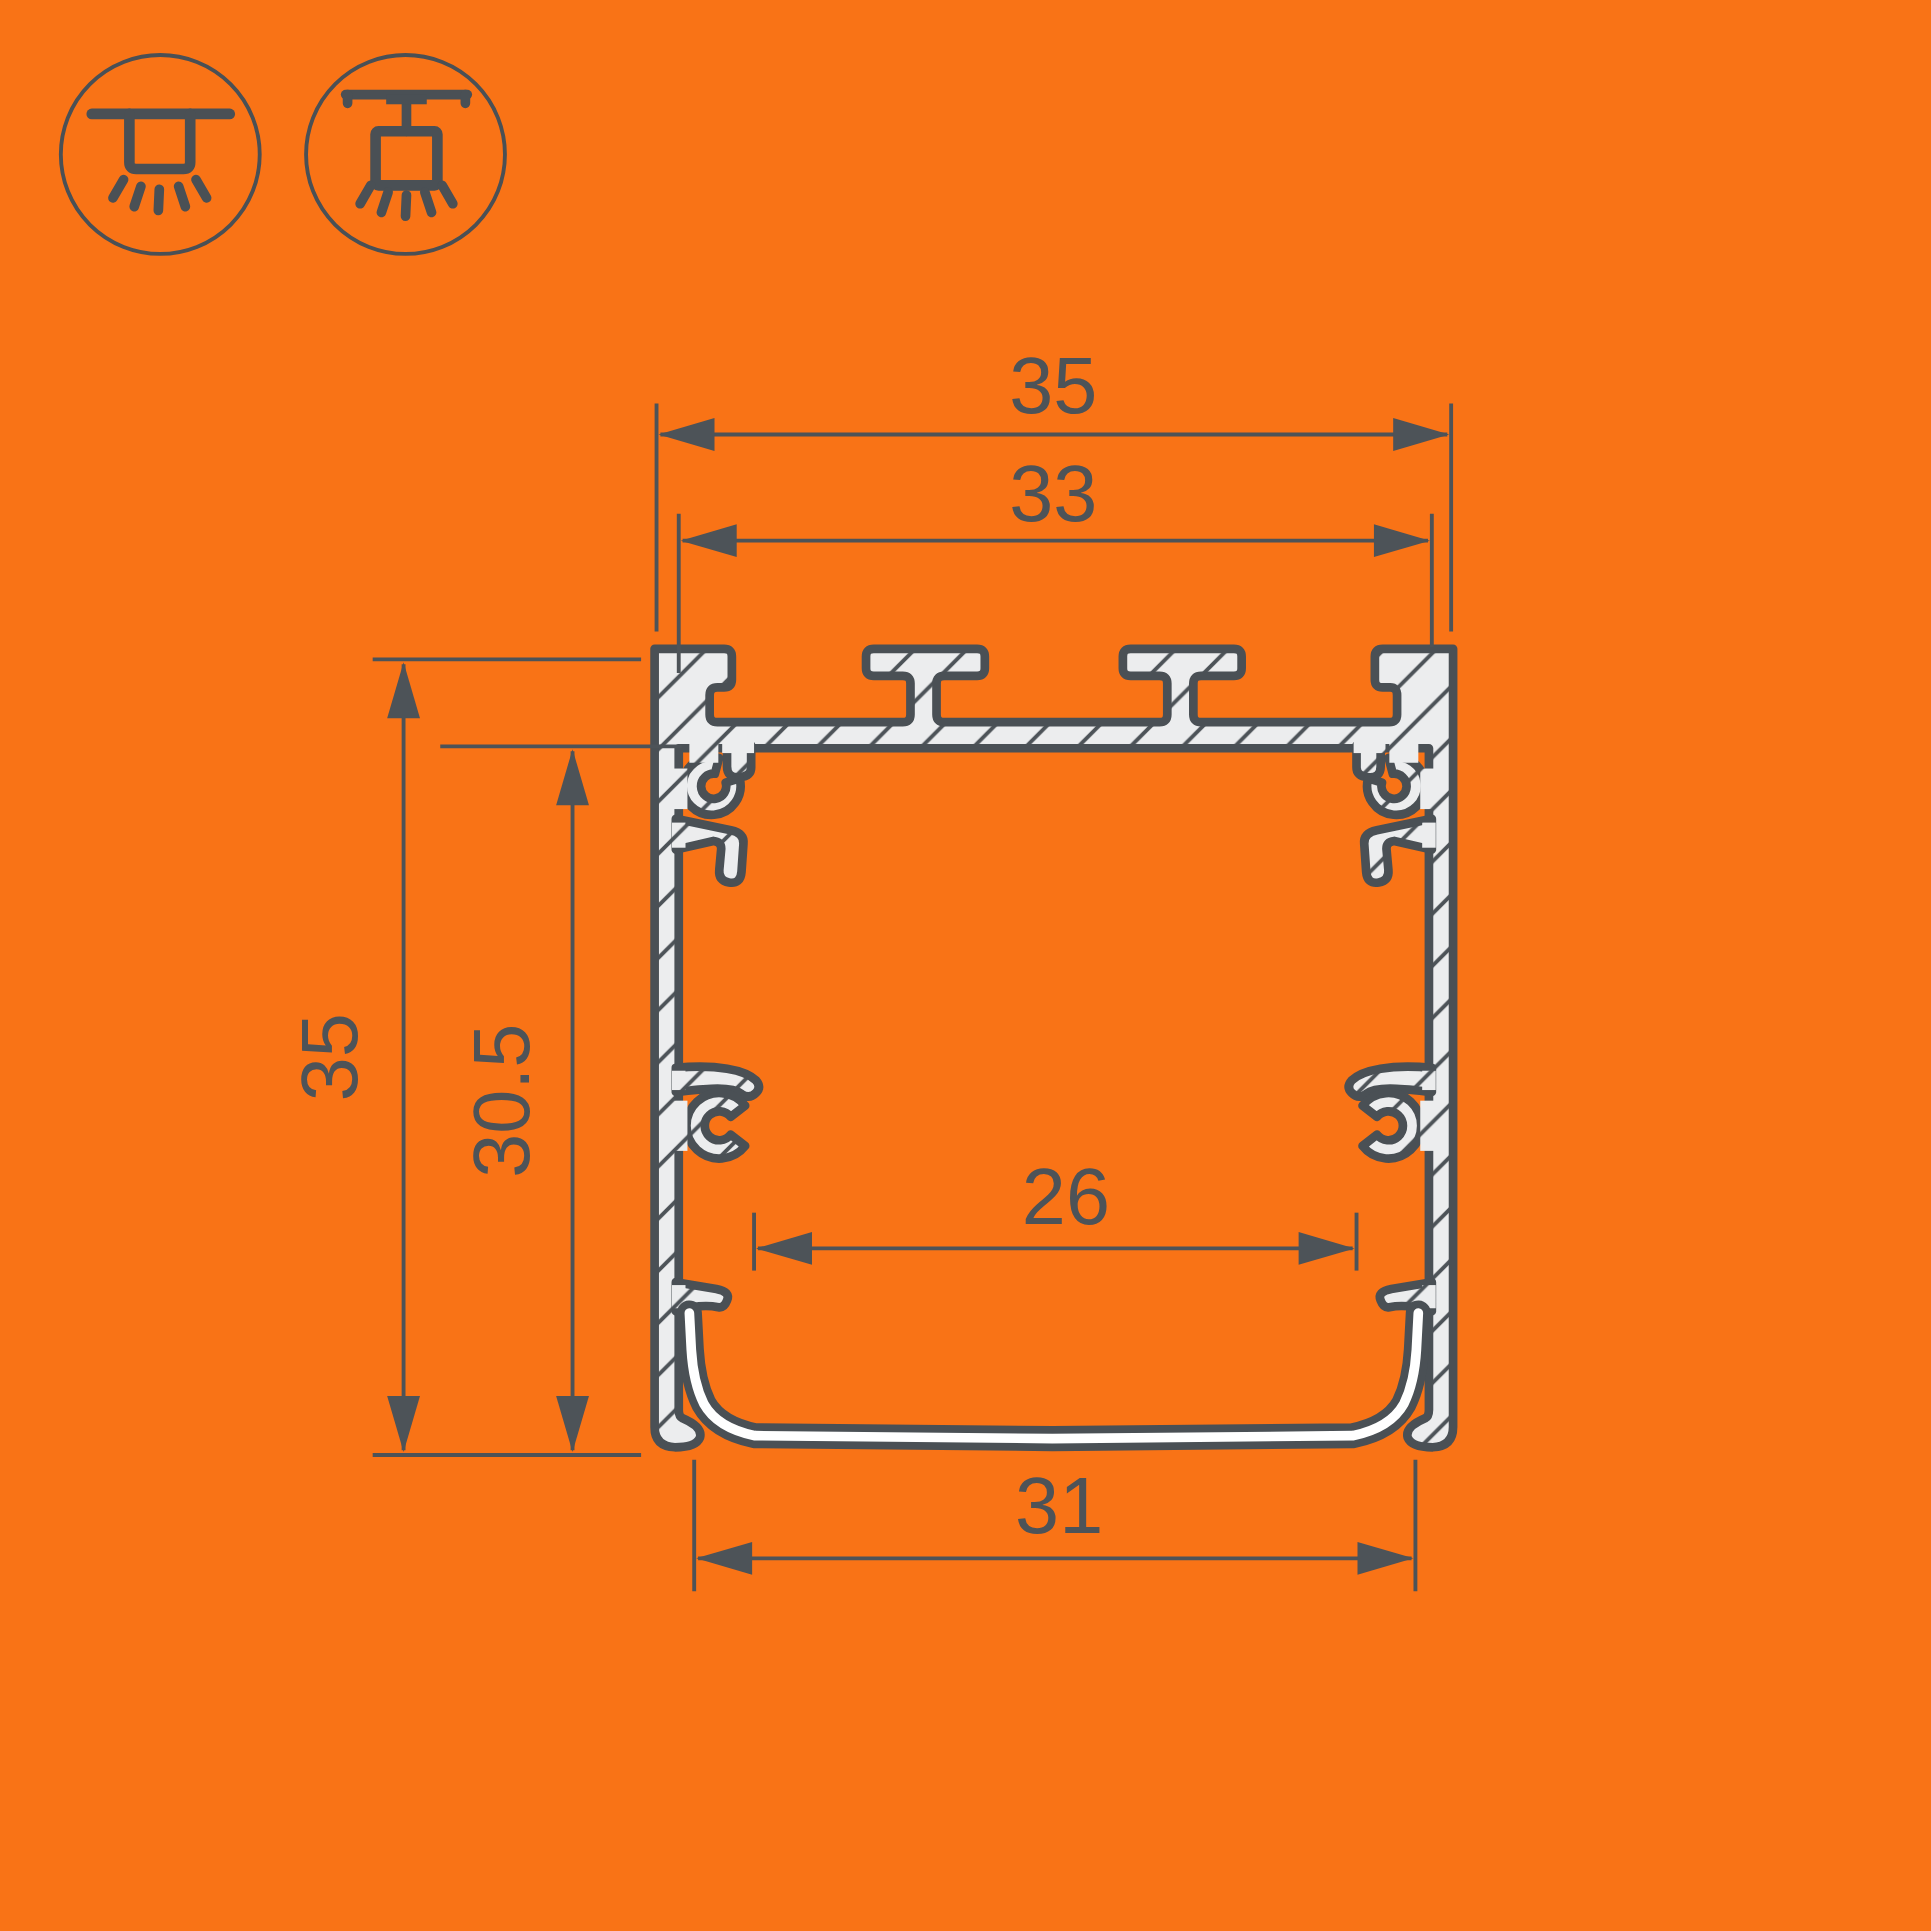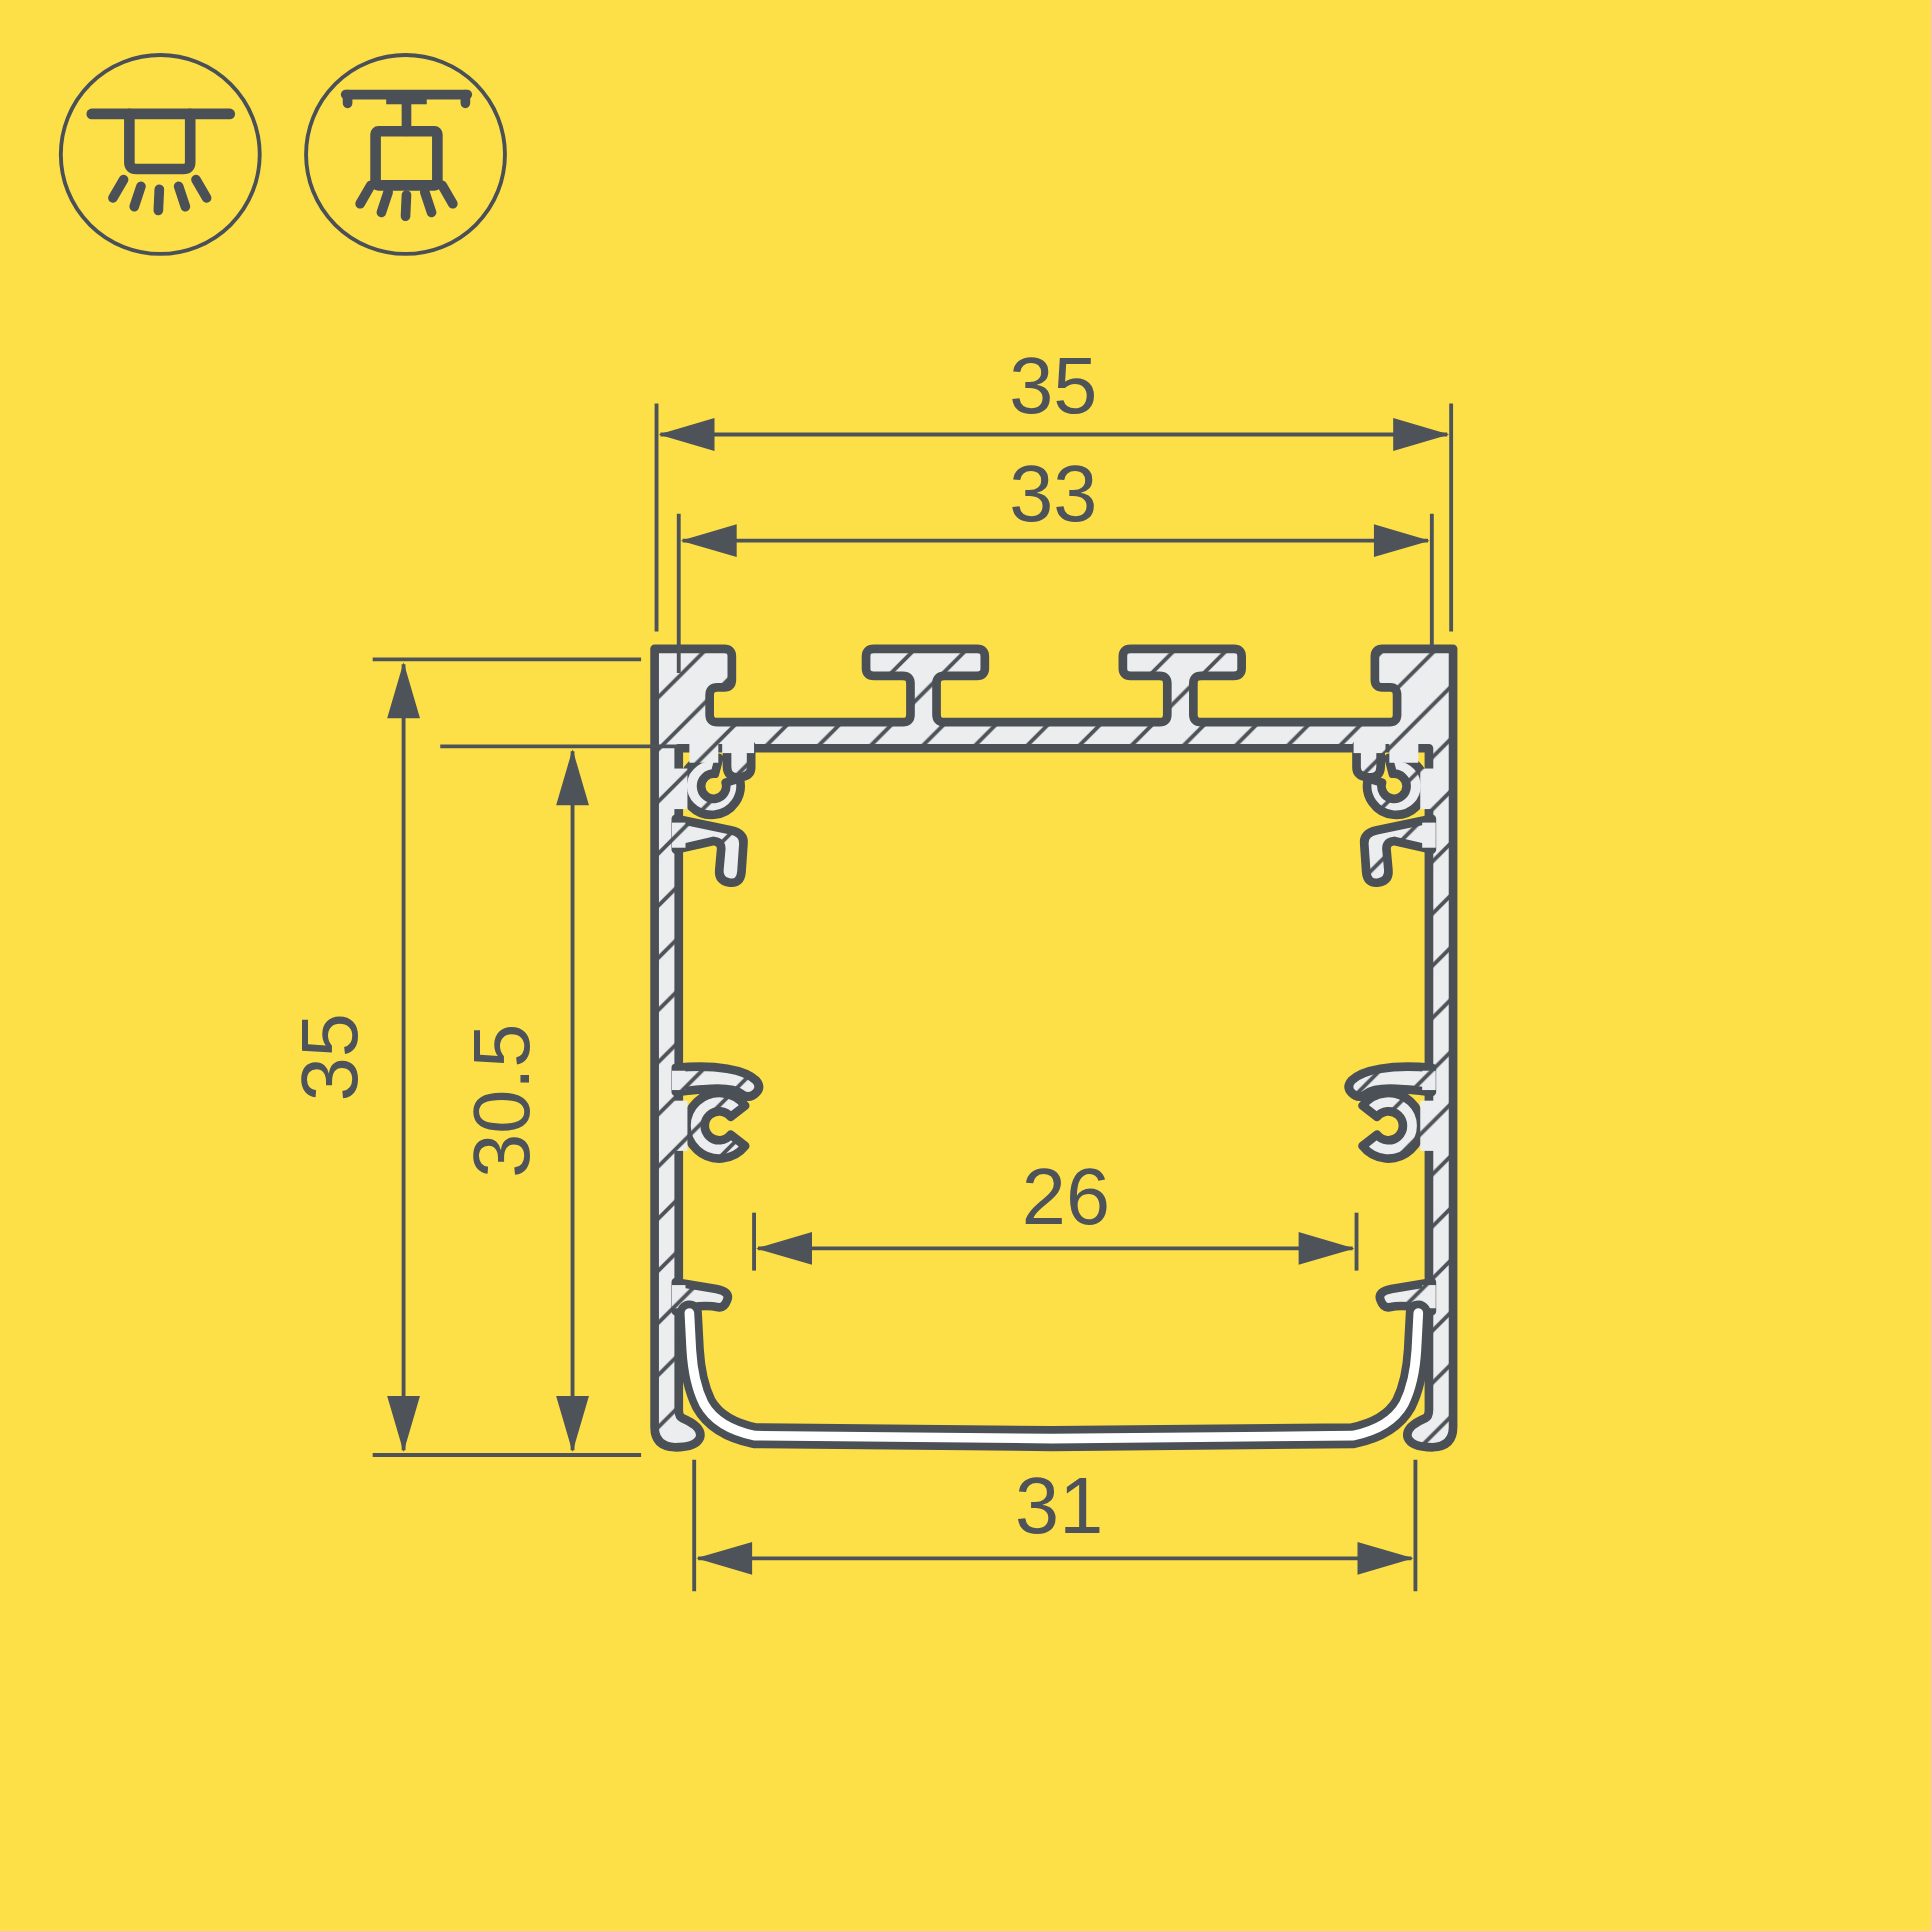--- a/index.html
+++ b/index.html
@@ -1,16 +1,16 @@
 <!DOCTYPE html>
 <html><head>
 <meta charset="utf-8">
 <style>
   html,body{margin:0;padding:0;background:#ffffff;}
-  .page{width:1931px;height:1931px;background:#fde047;position:relative;font-family:"Liberation Sans",sans-serif;}
+  .page{width:1931px;height:1931px;background:#f97316;position:relative;font-family:"Liberation Sans",sans-serif;}
   svg{display:block;}
   text{font-family:"Liberation Sans","DejaVu Sans",sans-serif;fill:#4d5358;}
   .dimtext{font-size:82px;}
 </style>
 </head>
 <body>
 
 <div class="page">
 <svg width="1931" height="1931" viewBox="0 0 2000 2000">
   <defs>

